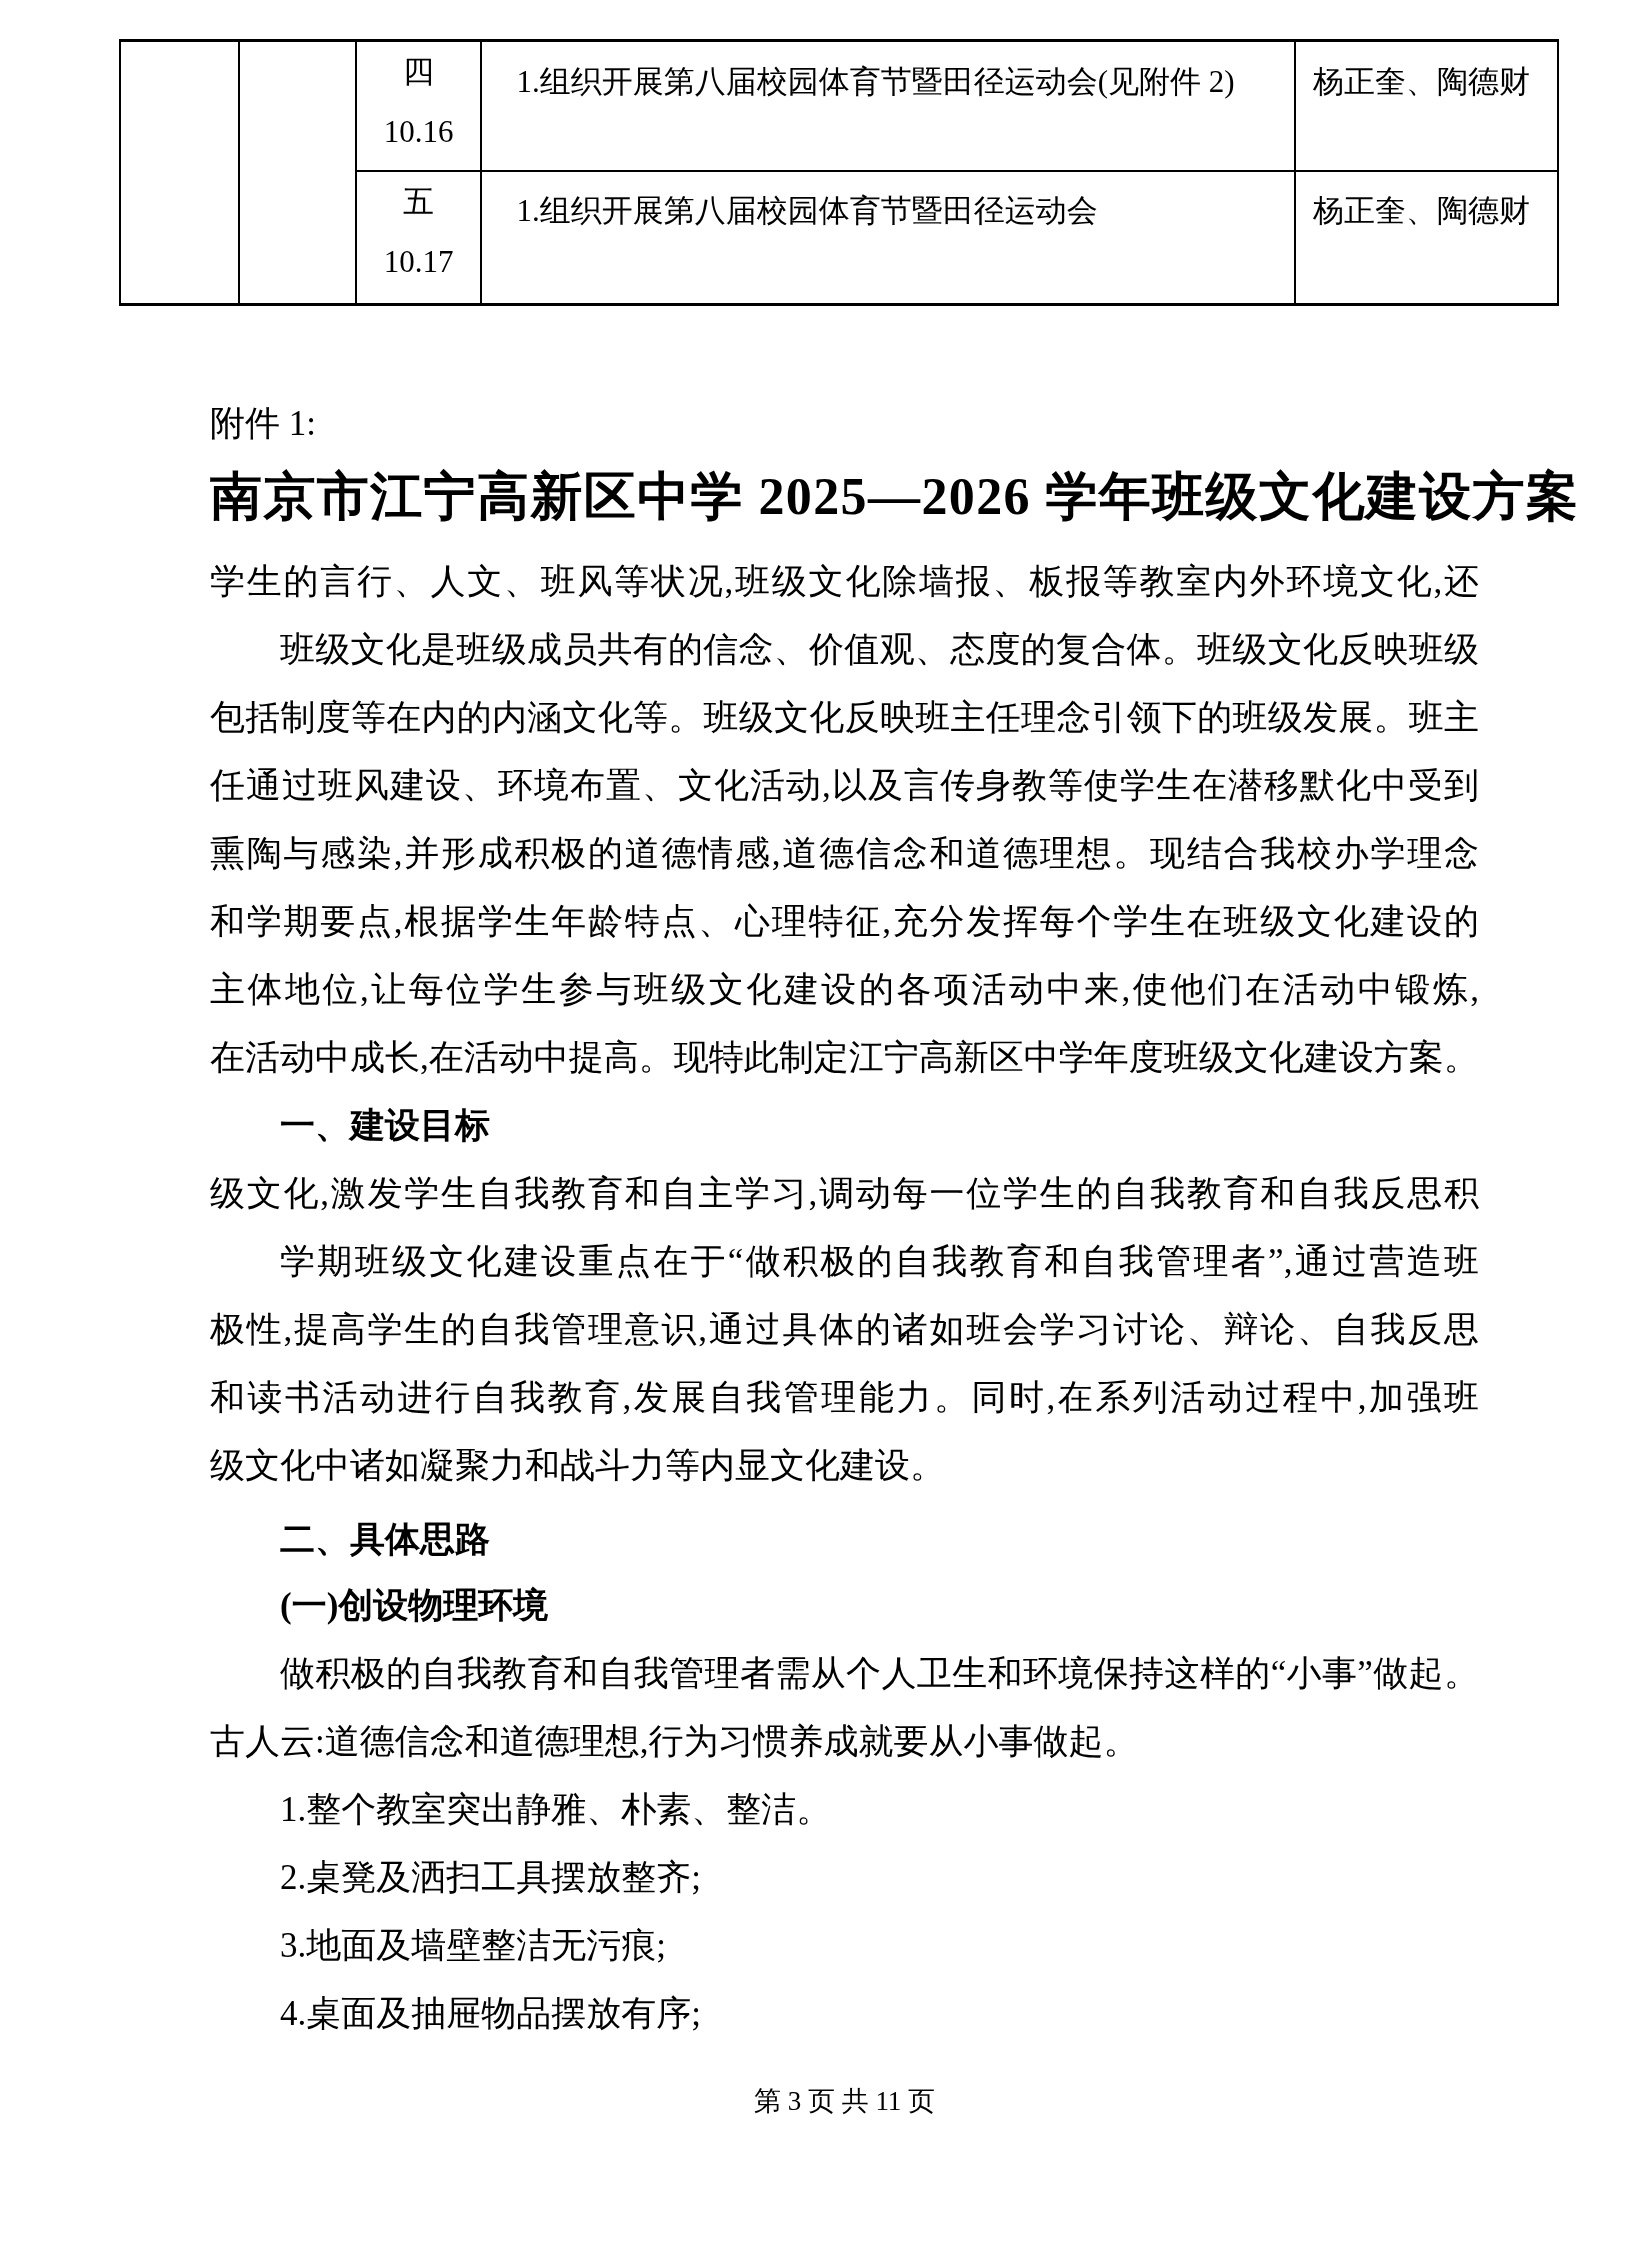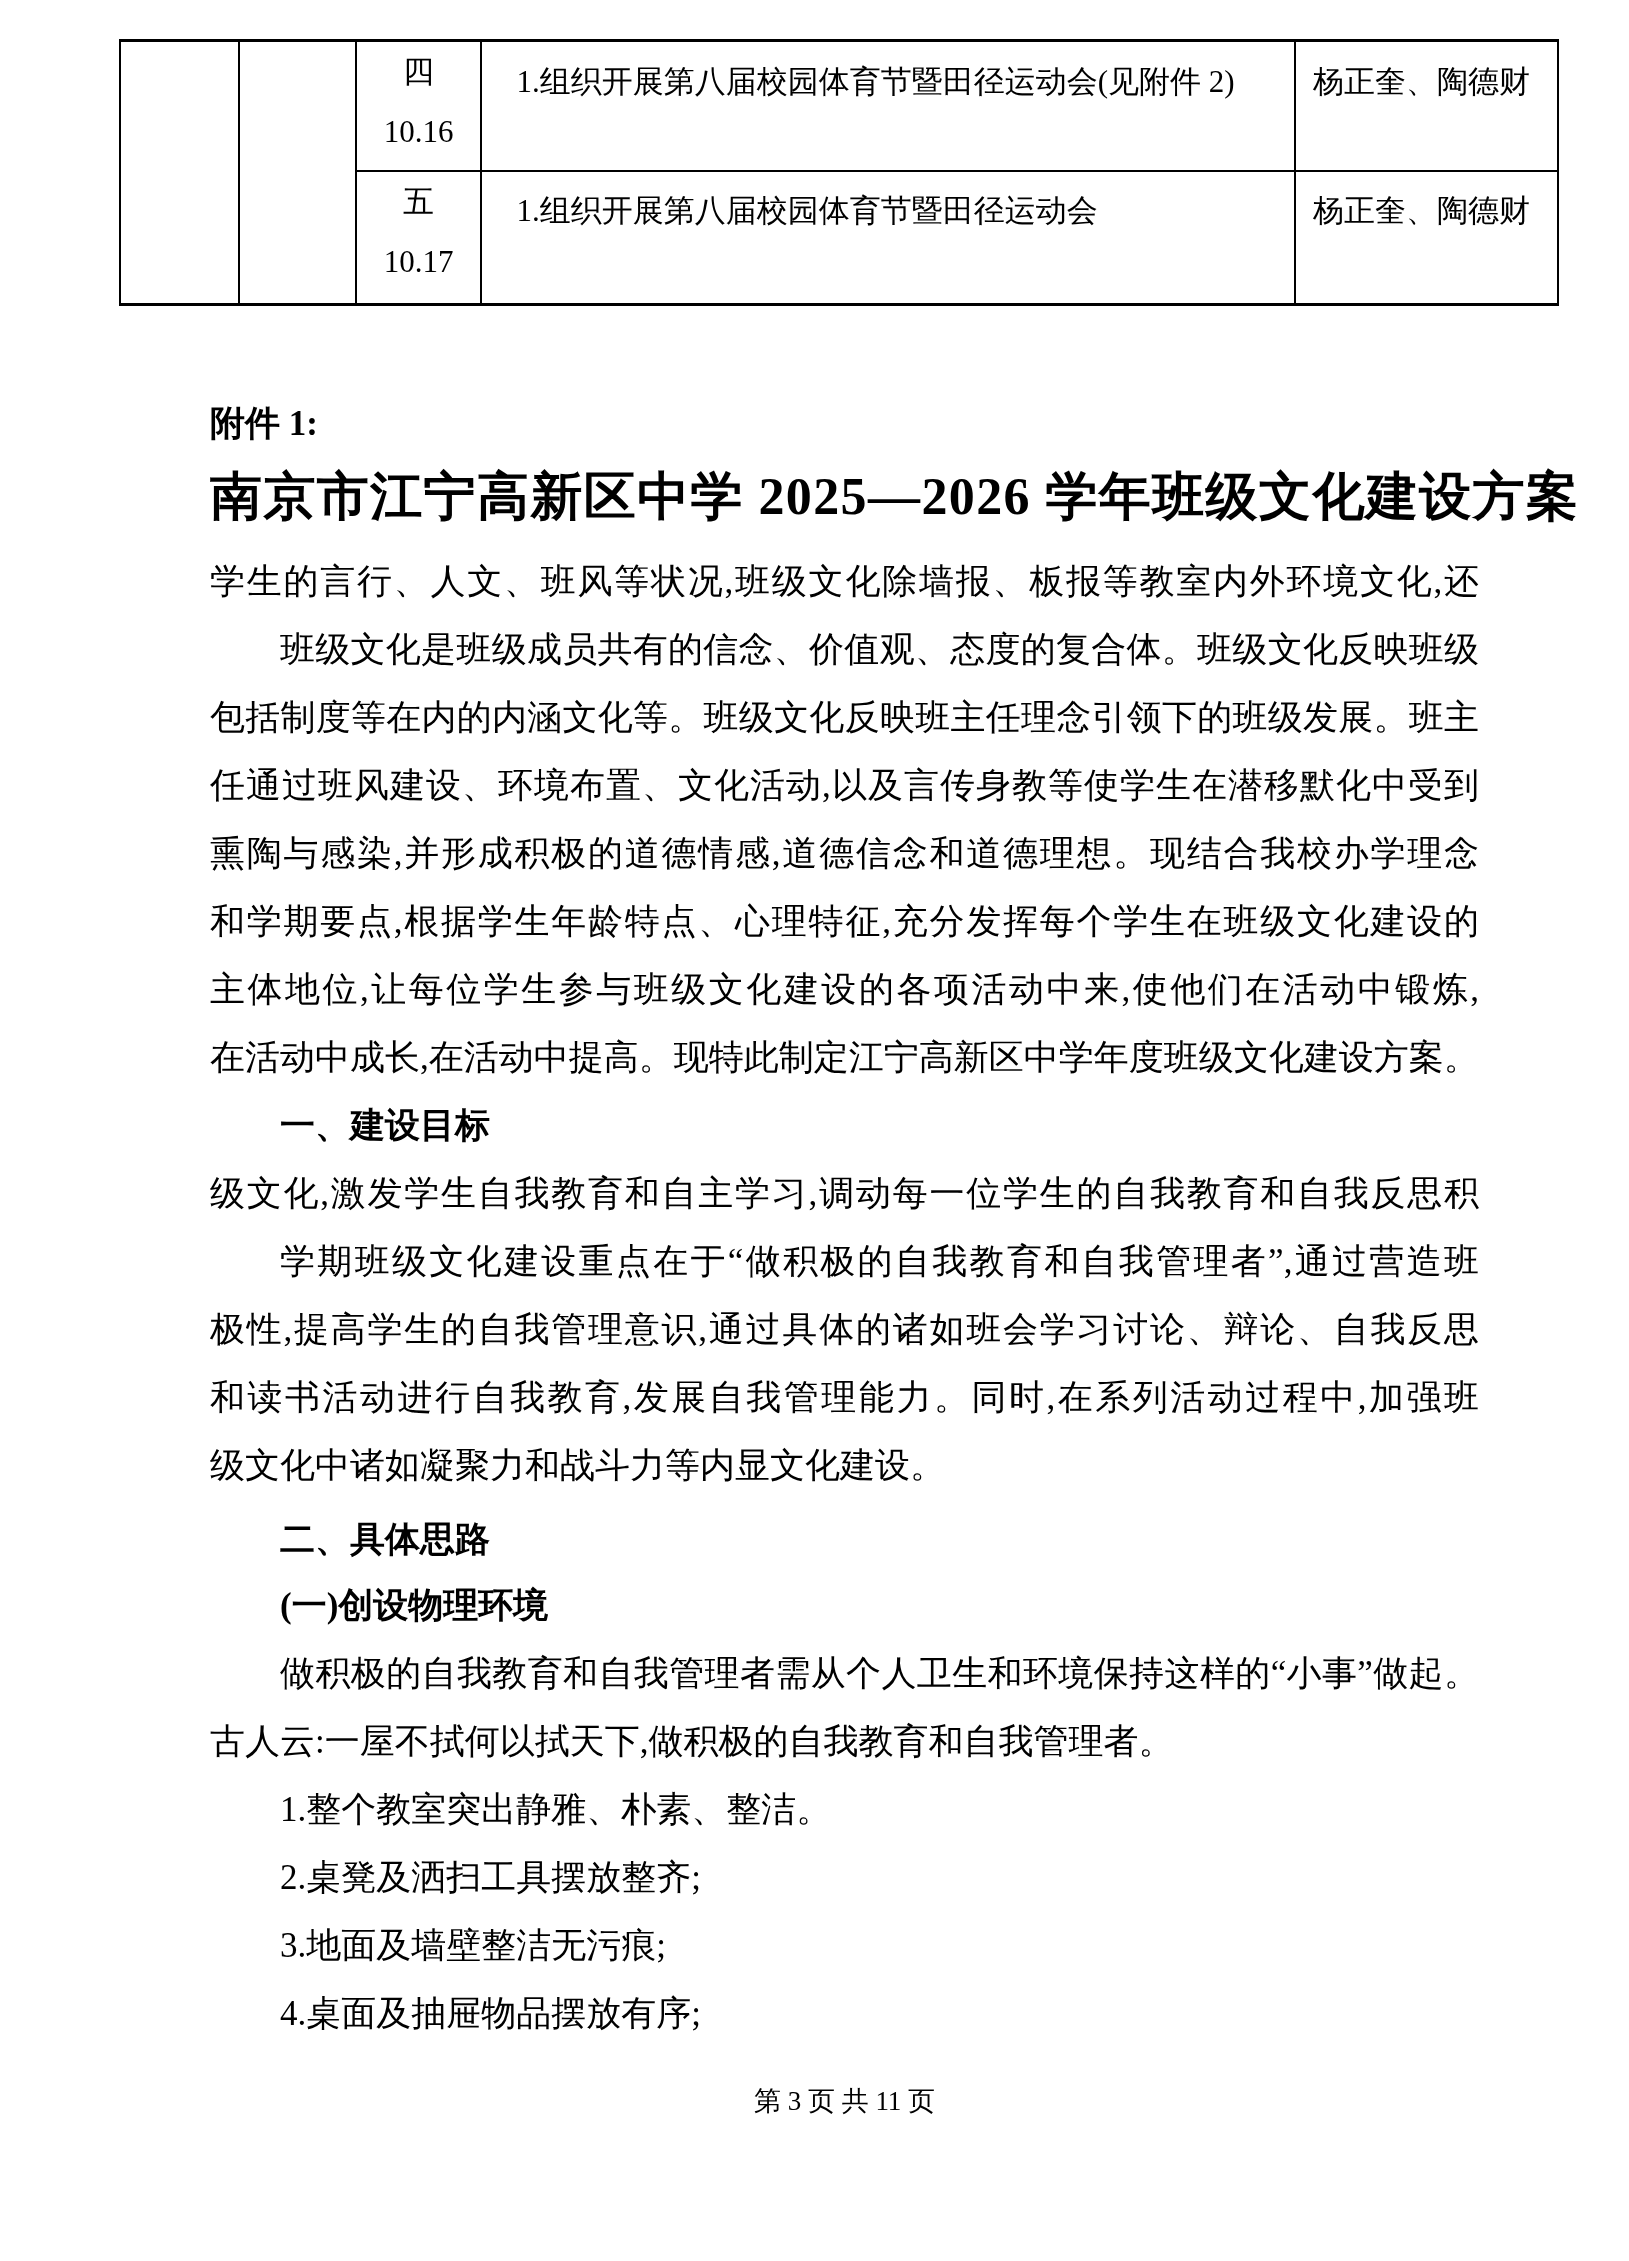--- a/index.html
+++ b/index.html
@@ -30,21 +30,21 @@
   .cell-day{text-align:center;line-height:60px;padding-top:9.8px;}
   .cell-day div{height:60px;}
   .cell-act div,.cell-staff div{
     line-height:60px;height:60px;margin-top:9.8px;
     white-space:nowrap;overflow:hidden;
   }
   .cell-act div{padding-left:15.4px;margin-left:19px;}
   .cell-staff div{padding-left:17px;}
   
   .flow{position:absolute;left:210px;width:1269px;font-size:35px;}
-  .attach{top:390px;font-weight:bold;height:68px;line-height:68px;}
+  .attach{top:390px;font-weight:normal;height:68px;line-height:68px;}
   .doc-title{
     top:462px;font-size:52px;font-weight:bold;
     text-align:center;letter-spacing:1.4px;
     height:70px;line-height:70px;white-space:nowrap;
   }
   .para .line{height:68px;line-height:68px;white-space:nowrap;}
   .para .line.fill{
     white-space:normal;overflow:hidden;
     text-align:justify;text-align-last:justify;
   }
@@ -132,21 +132,21 @@
     <div class="line fill">和读书活动进行自我教育,发展自我管理能力。同时,在系列活动过程中,加强班</div>
     <div class="line">级文化中诸如凝聚力和战斗力等内显文化建设。</div>
   </div>
 
   <div class="flow heading h2">二、具体思路</div>
 
   <div class="flow heading h2s">(一)创设物理环境</div>
 
   <div class="flow para p3">
     <div class="line indent fill">做积极的自我教育和自我管理者需从个人卫生和环境保持这样的“小事”做起。</div>
-    <div class="line">古人云:一屋不拭何以拭天下,做积极的自我教育和自我管理者。</div>
+    <div class="line">古人云:道德信念和道德理想,行为习惯养成就要从小事做起。</div>
   </div>
 
   <div class="flow para plist">
     <div class="line indent">1.整个教室突出静雅、朴素、整洁。</div>
     <div class="line indent">2.桌凳及洒扫工具摆放整齐;</div>
     <div class="line indent">3.地面及墙壁整洁无污痕;</div>
     <div class="line indent">4.桌面及抽屉物品摆放有序;</div>
   </div>
 
   <div class="flow footer">第 3 页 共 11 页</div>

